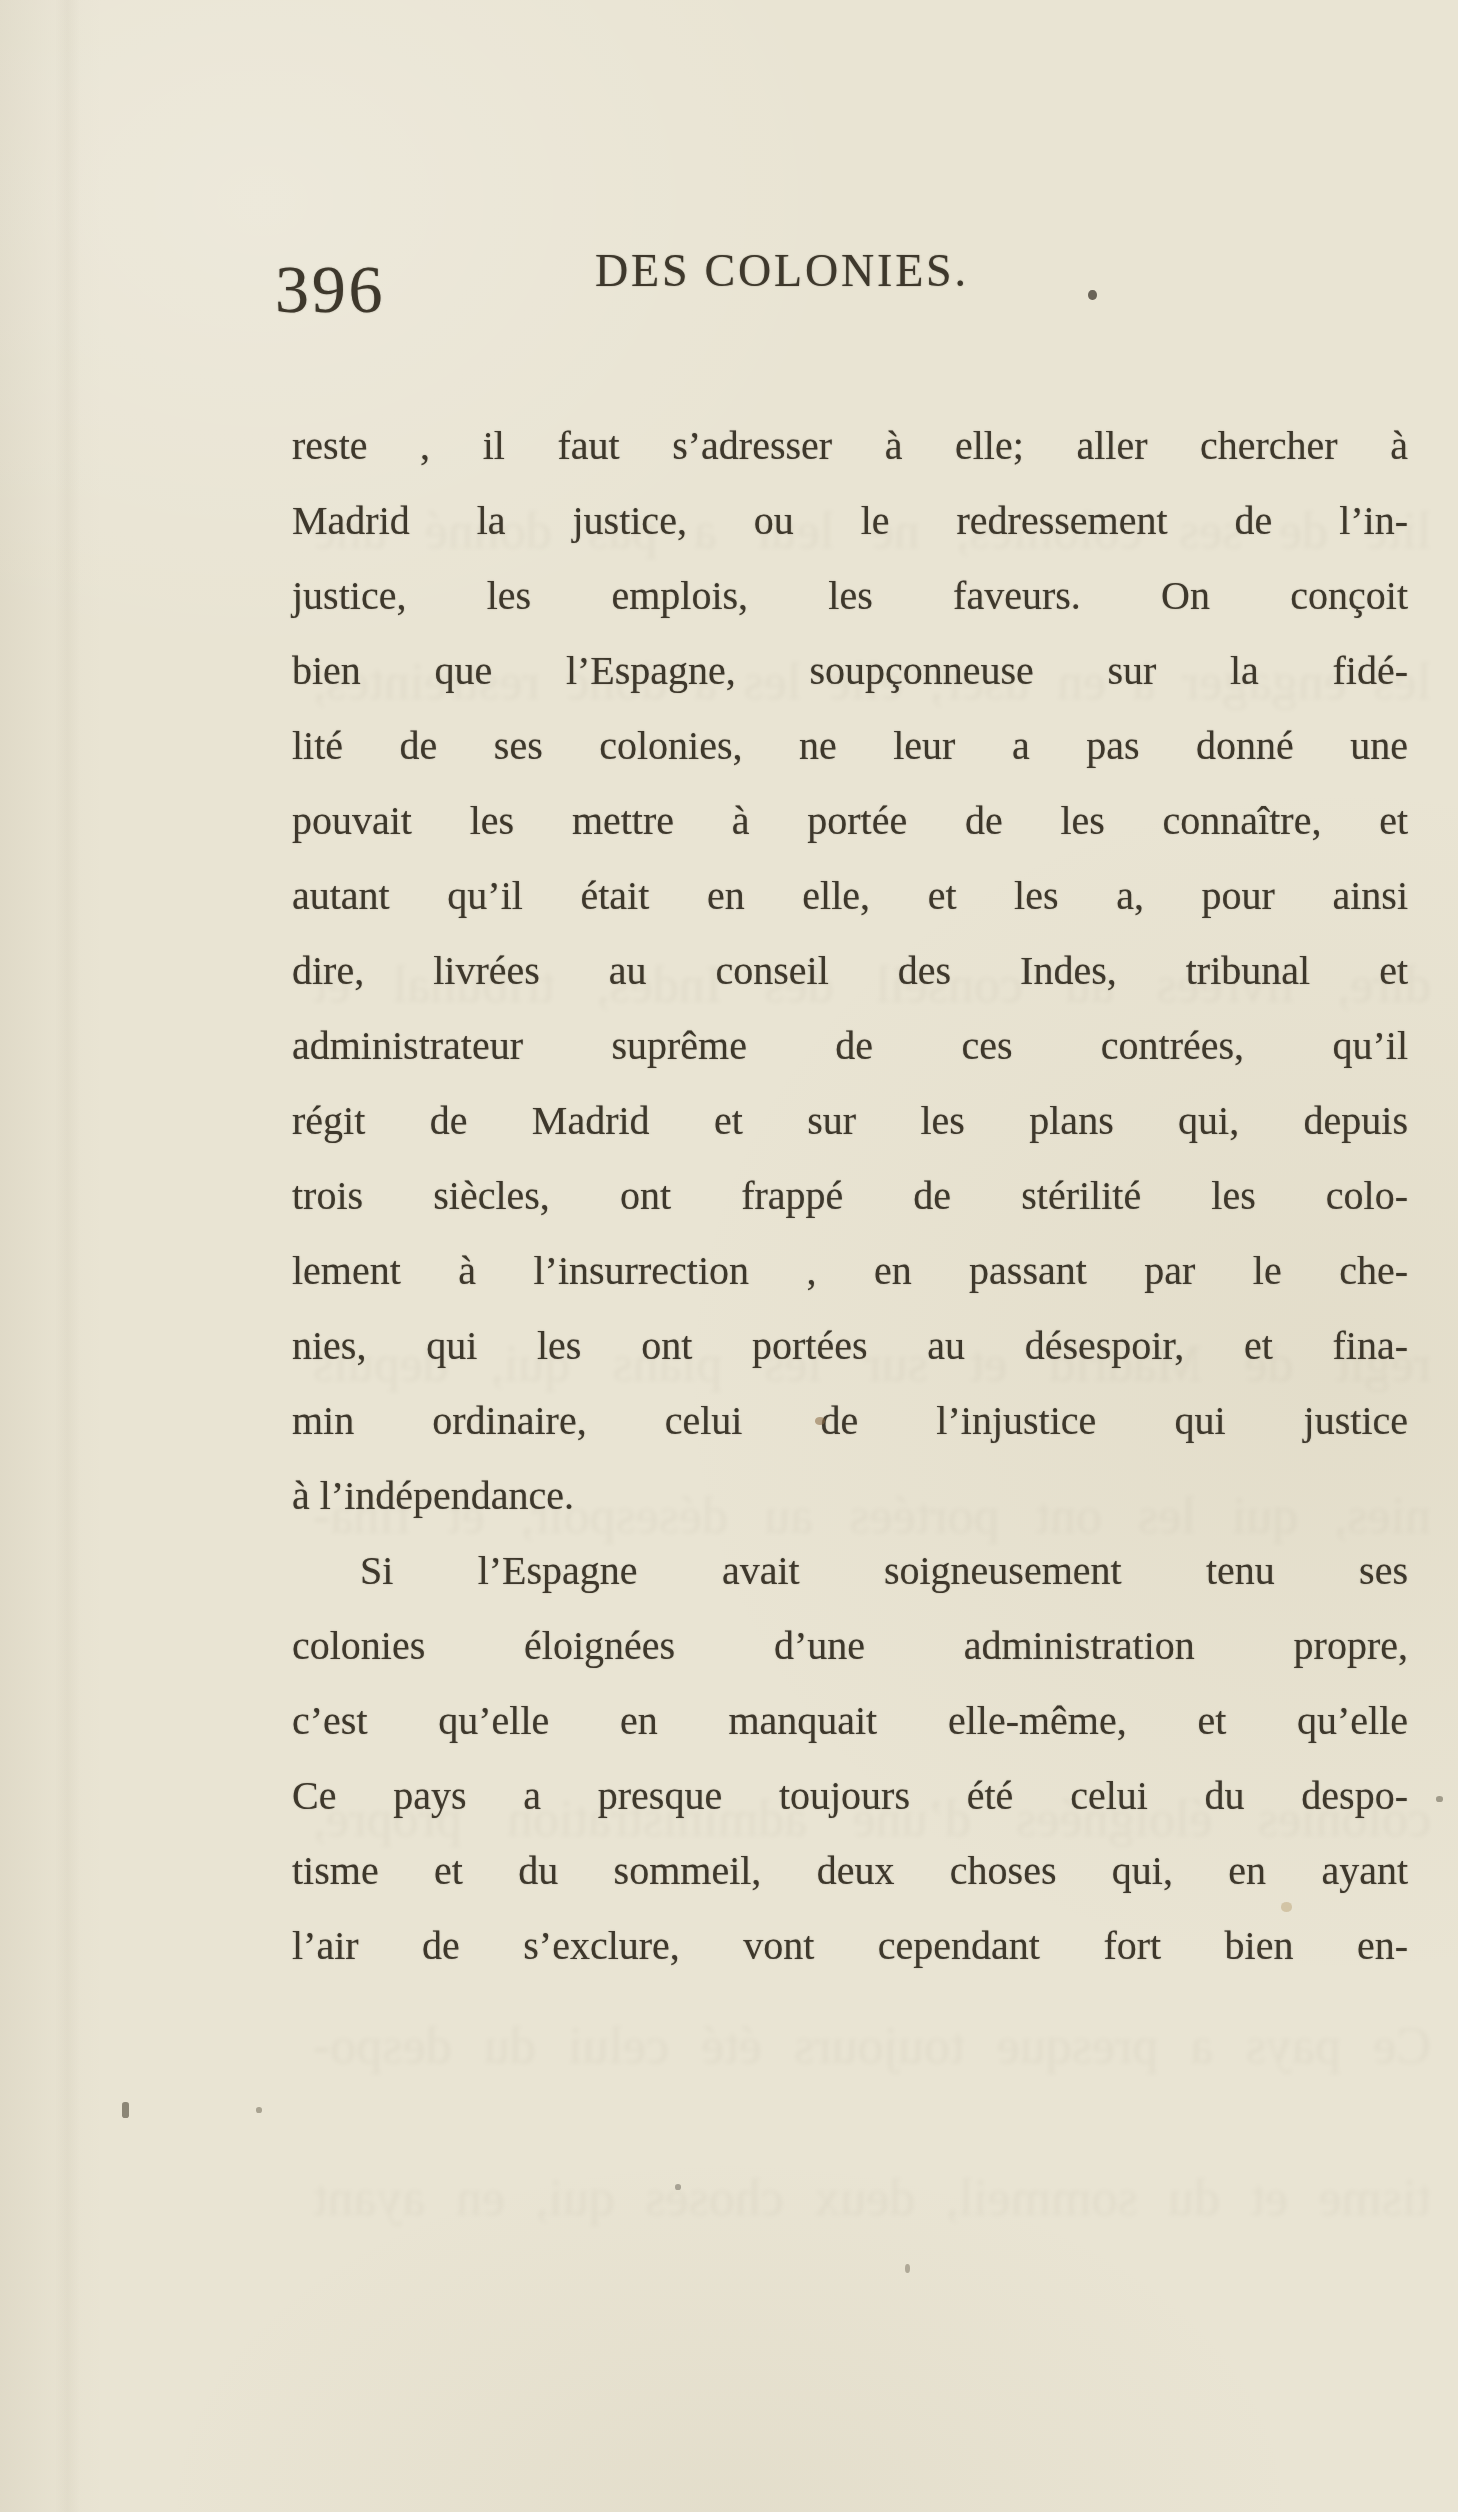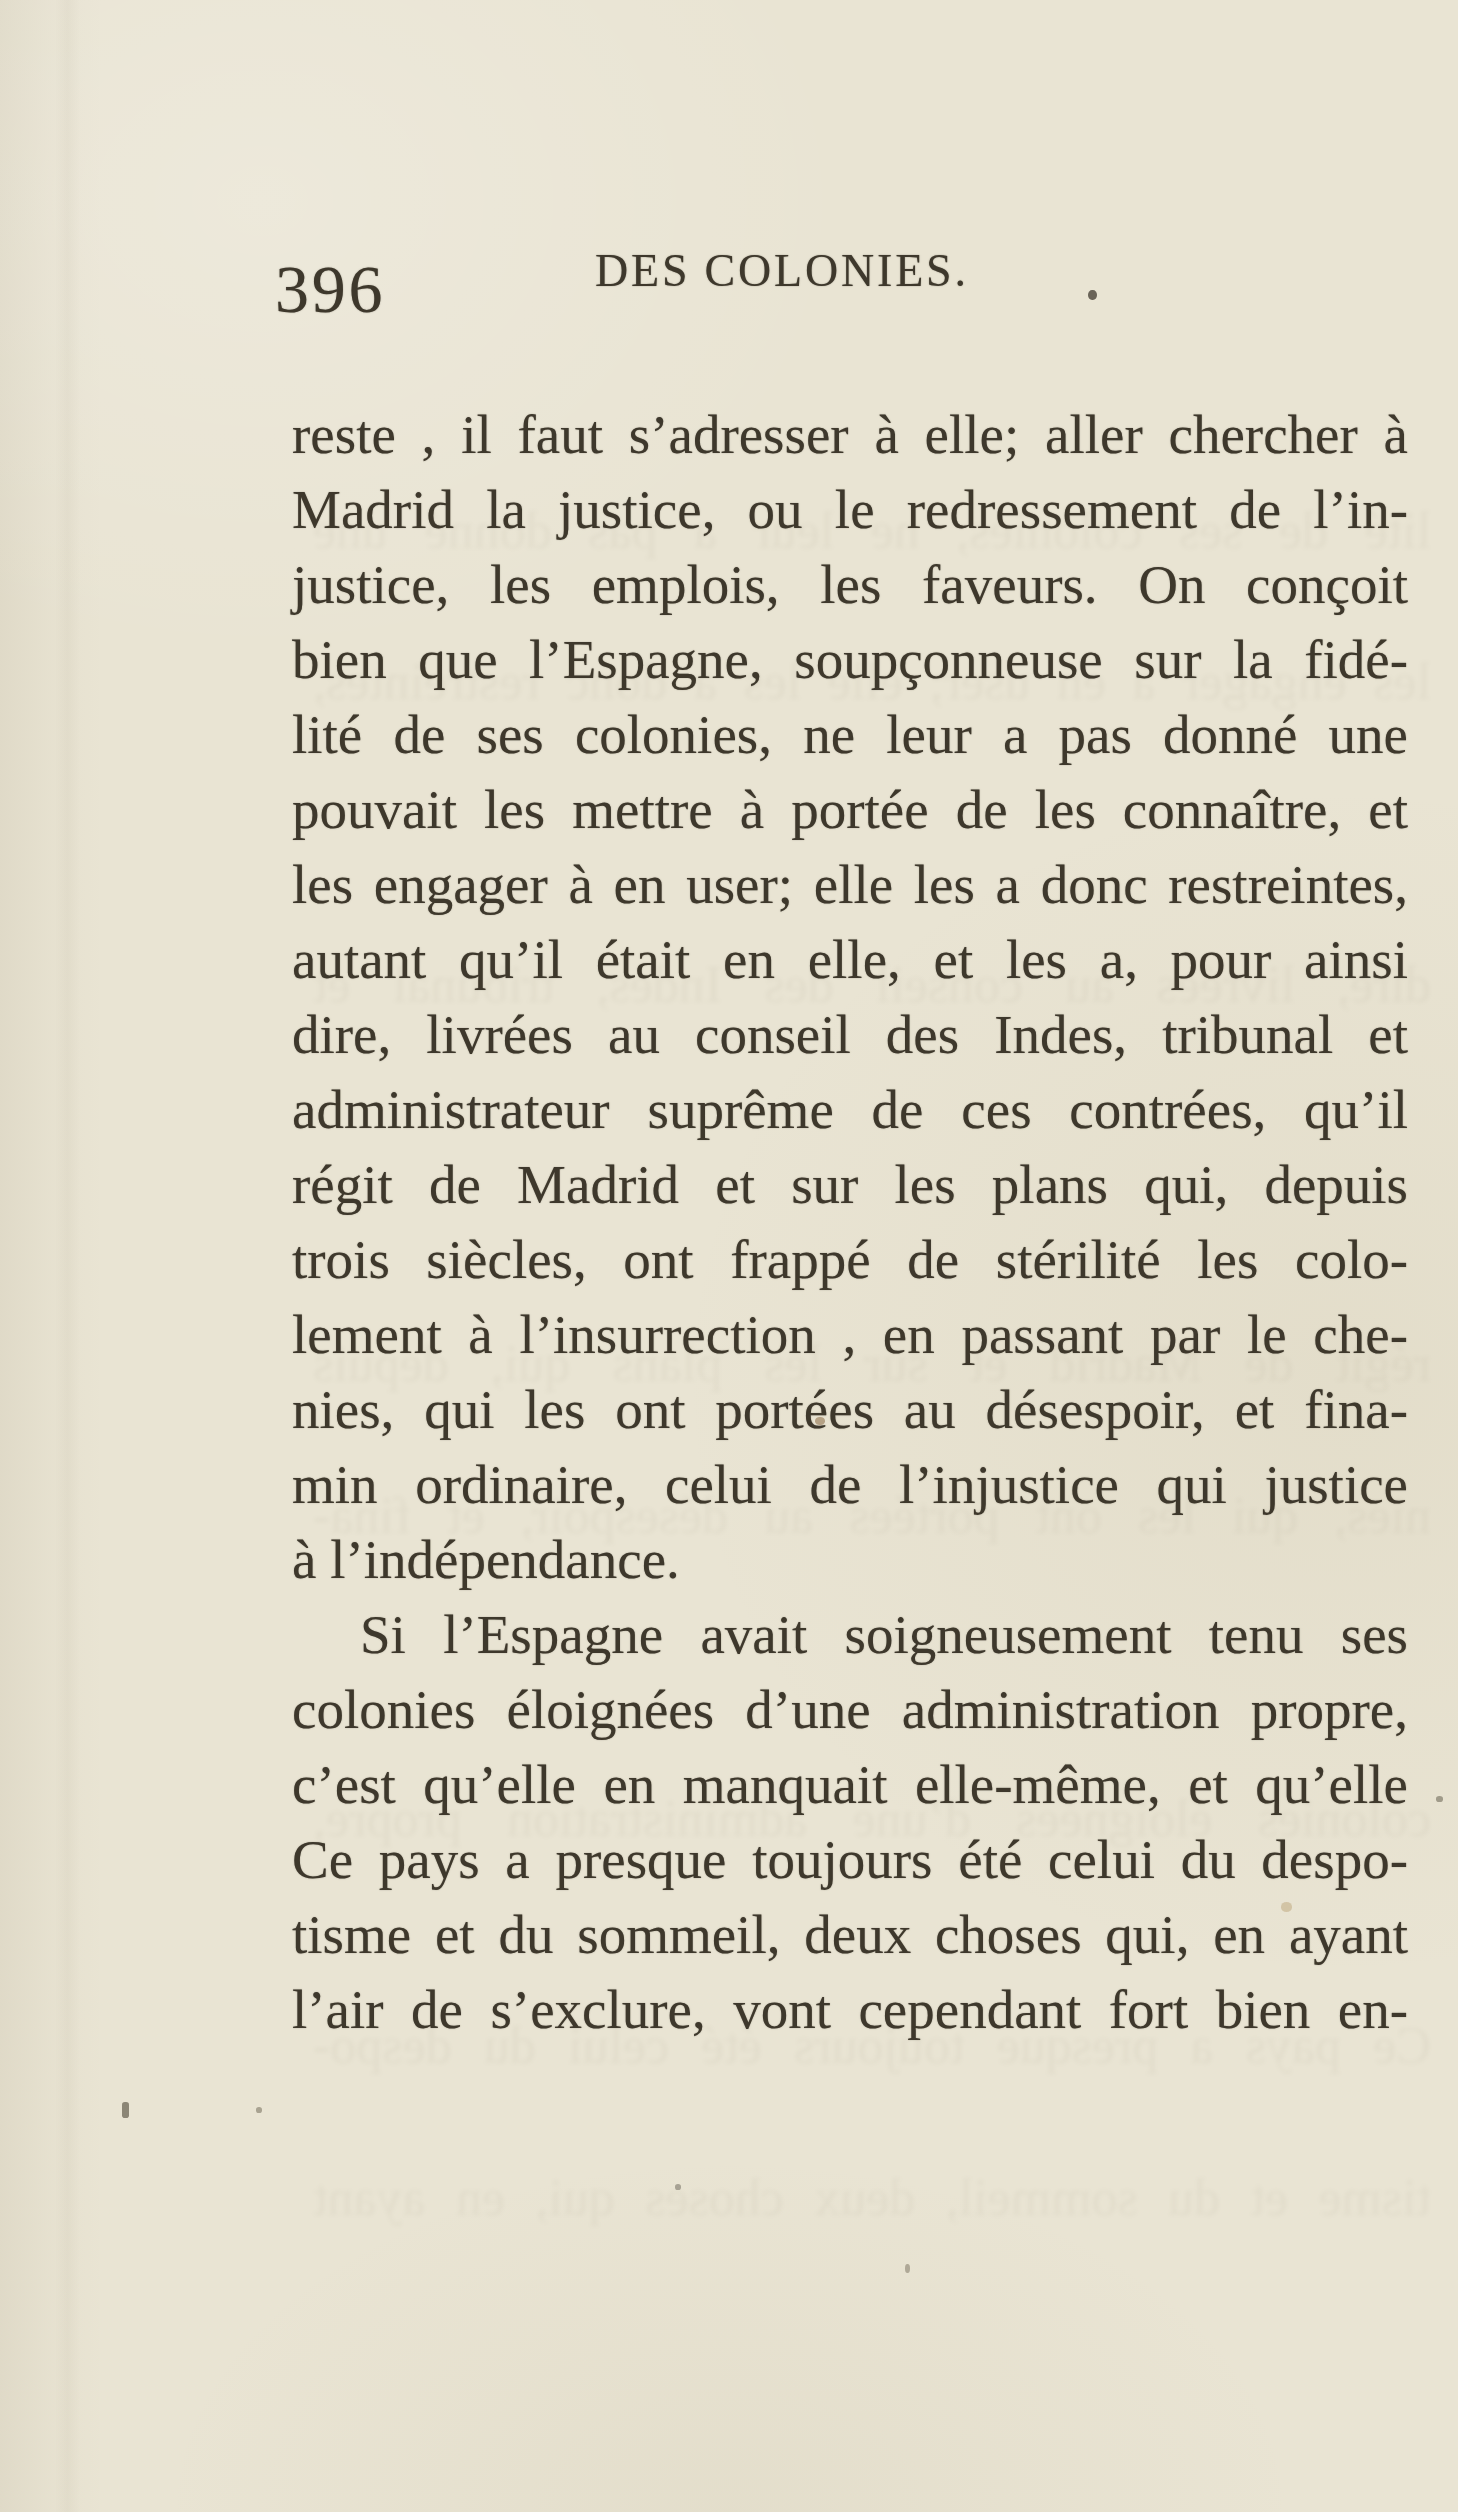--- a/index.html
+++ b/index.html
@@ -30,22 +30,22 @@
     font-size: 68px; letter-spacing: 2.8px;
     font-feature-settings: "onum" 1;
     text-shadow: 0 0 1.3px rgba(62,56,44,0.55);
   }
   .running-title {
     position: absolute; left: 595px; top: 0;
     font-size: 46px; letter-spacing: 2.8px; white-space: nowrap;
     text-shadow: 0 0 1.3px rgba(62,56,44,0.6);
   }
   .textblock {
-    position: absolute; left: 292px; top: 397px; width: 1116px;
-    font-size: 55px; line-height: 75px;
+    position: absolute; left: 292px; top: 408px; width: 1116px;
+    font-size: 40px; line-height: 75px;
     text-shadow: 0 0 1.2px rgba(62,56,44,0.5);
   }
   .line {
     white-space: normal;
     text-align: justify;
     text-align-last: justify;
   }
   .line.short { text-align-last: left; }
   .line.indent { padding-left: 68px; }
   
@@ -92,21 +92,20 @@
   </div>
 
   <div class="textblock">
     <div>
       <div class="line">reste , il faut s’adresser à elle; aller chercher à</div>
       <div class="line">Madrid la justice, ou le redressement de l’in-</div>
       <div class="line">justice, les emplois, les faveurs. On conçoit</div>
       <div class="line">bien que l’Espagne, soupçonneuse sur la fidé-</div>
       <div class="line">lité de ses colonies, ne leur a pas donné une</div>
       <div class="line">pouvait les mettre à portée de les connaître, et</div>
-      <div class="line">les engager à en user; elle les a donc restreintes,</div>
       <div class="line">autant qu’il était en elle, et les a, pour ainsi</div>
       <div class="line">dire, livrées au conseil des Indes, tribunal et</div>
       <div class="line">administrateur suprême de ces contrées, qu’il</div>
       <div class="line">régit de Madrid et sur les plans qui, depuis</div>
       <div class="line">trois siècles, ont frappé de stérilité les colo-</div>
       <div class="line">lement à l’insurrection , en passant par le che-</div>
       <div class="line">nies, qui les ont portées au désespoir, et fina-</div>
       <div class="line">min ordinaire, celui de l’injustice qui justice</div>
       <div class="line short">à l’indépendance.</div>
     </div>

